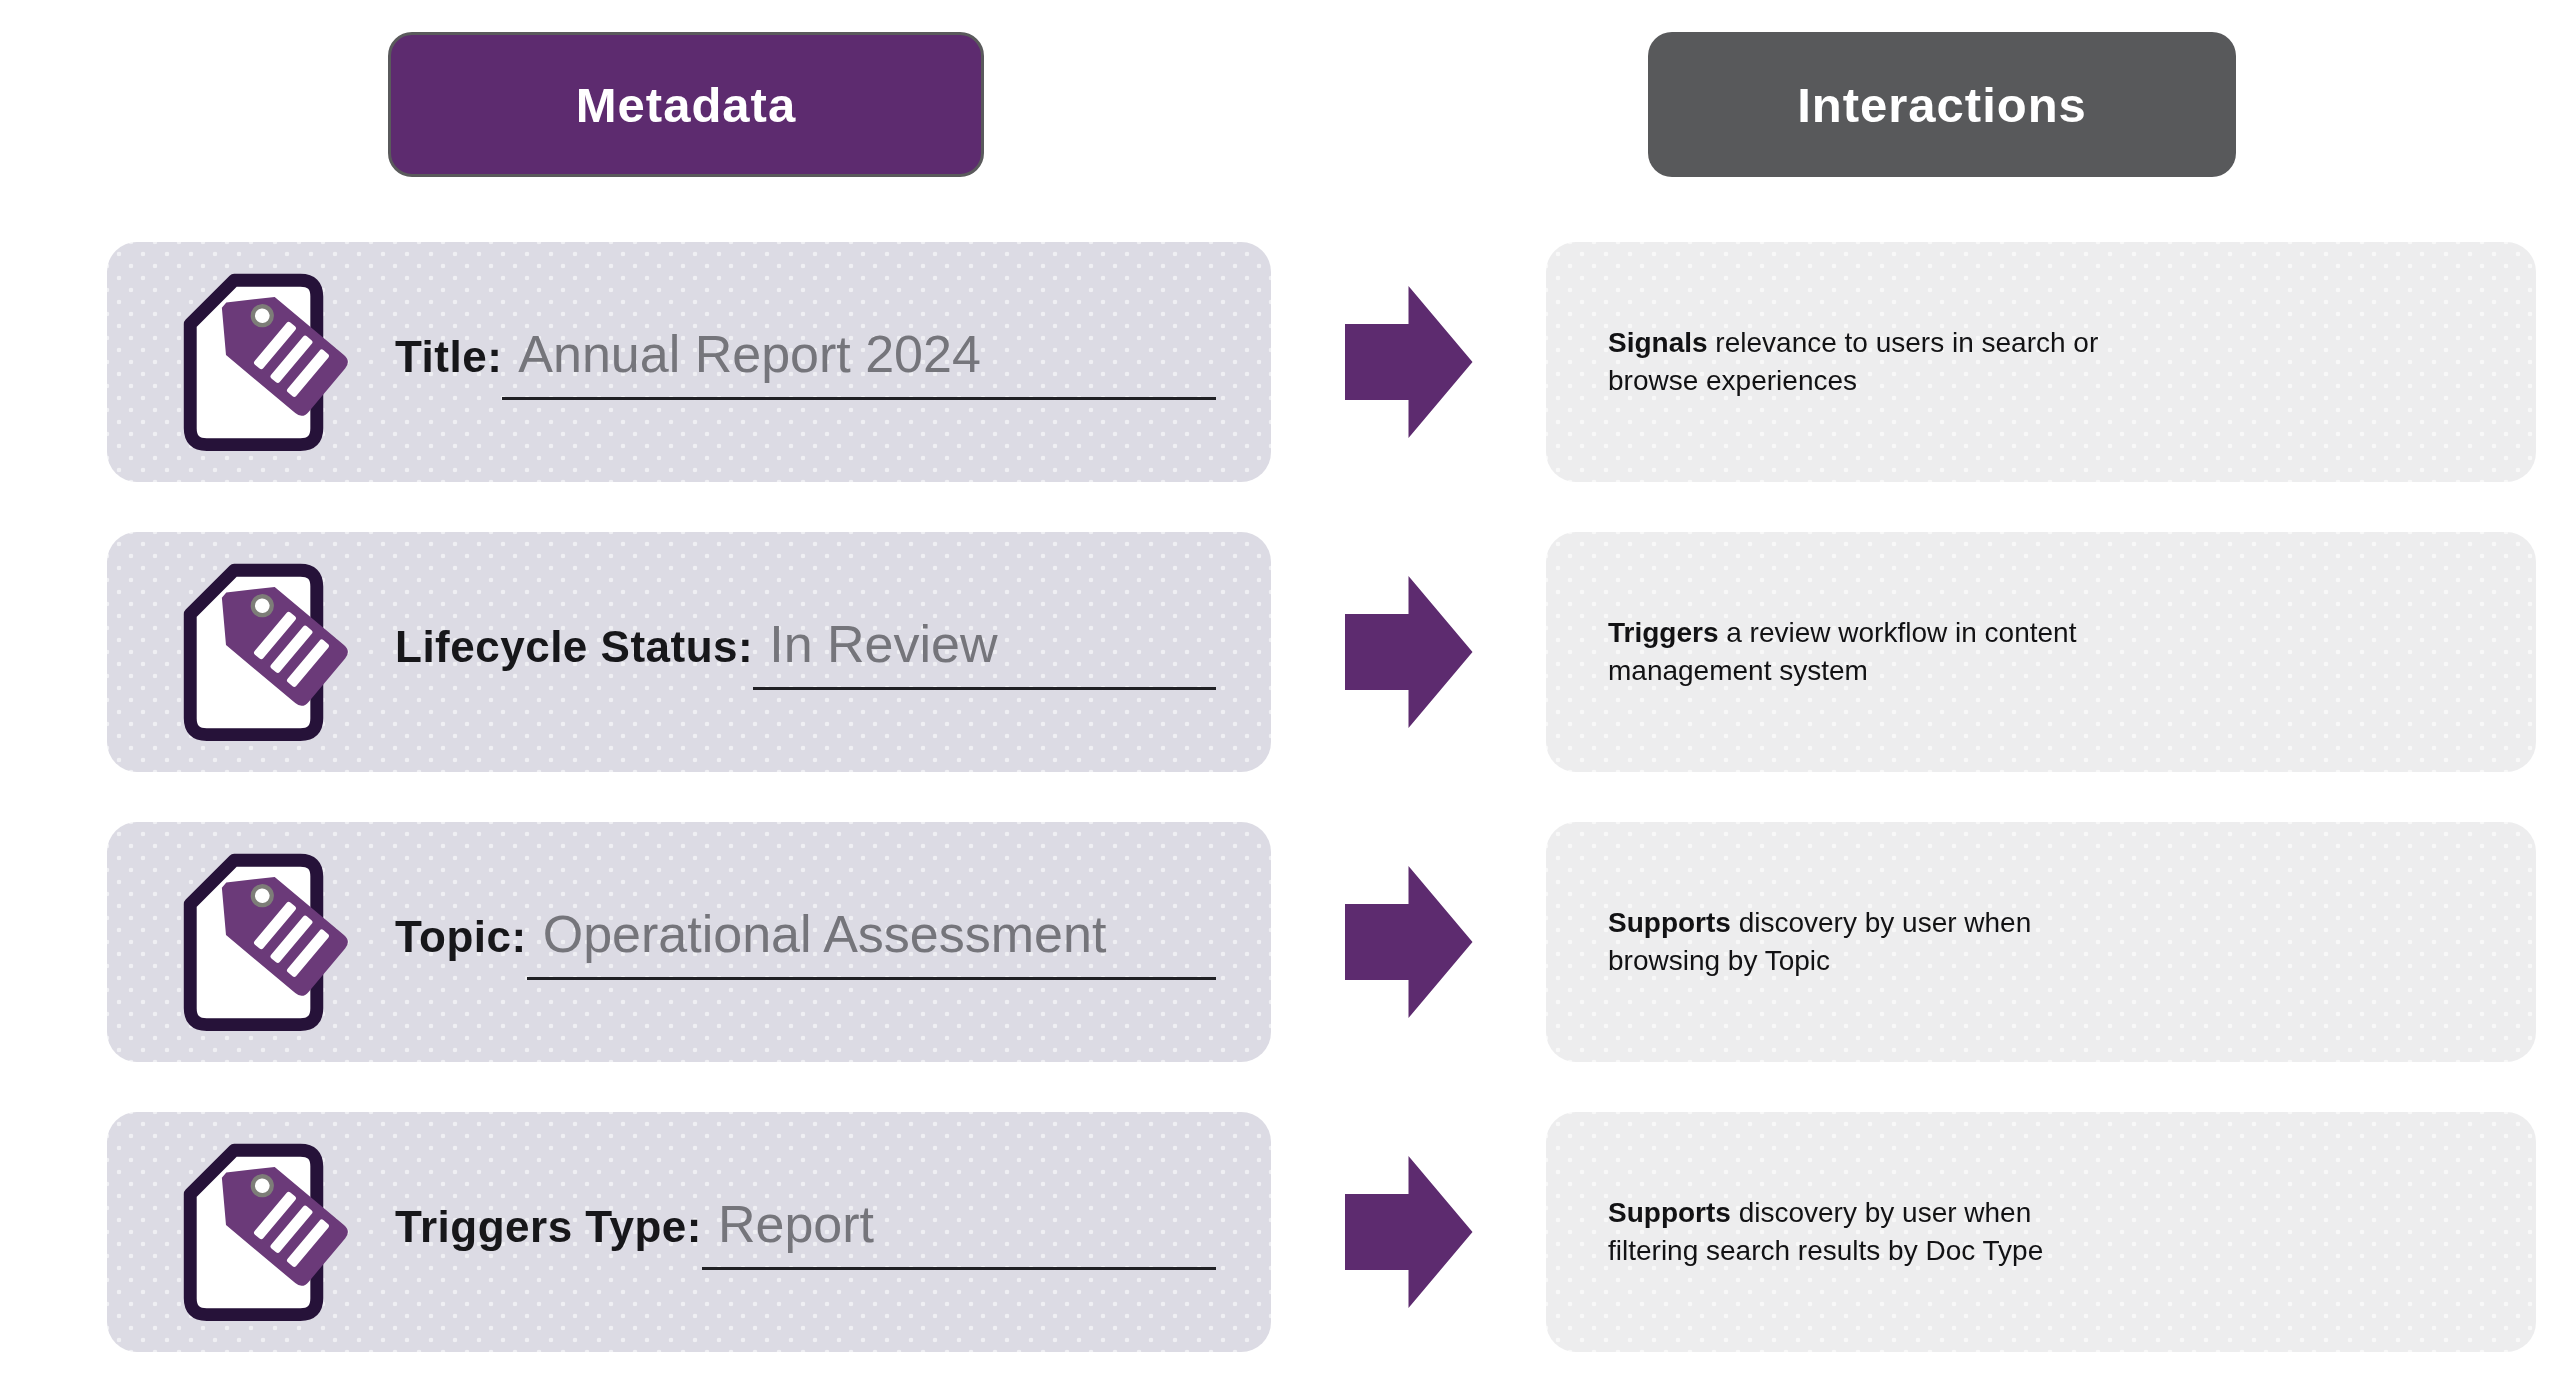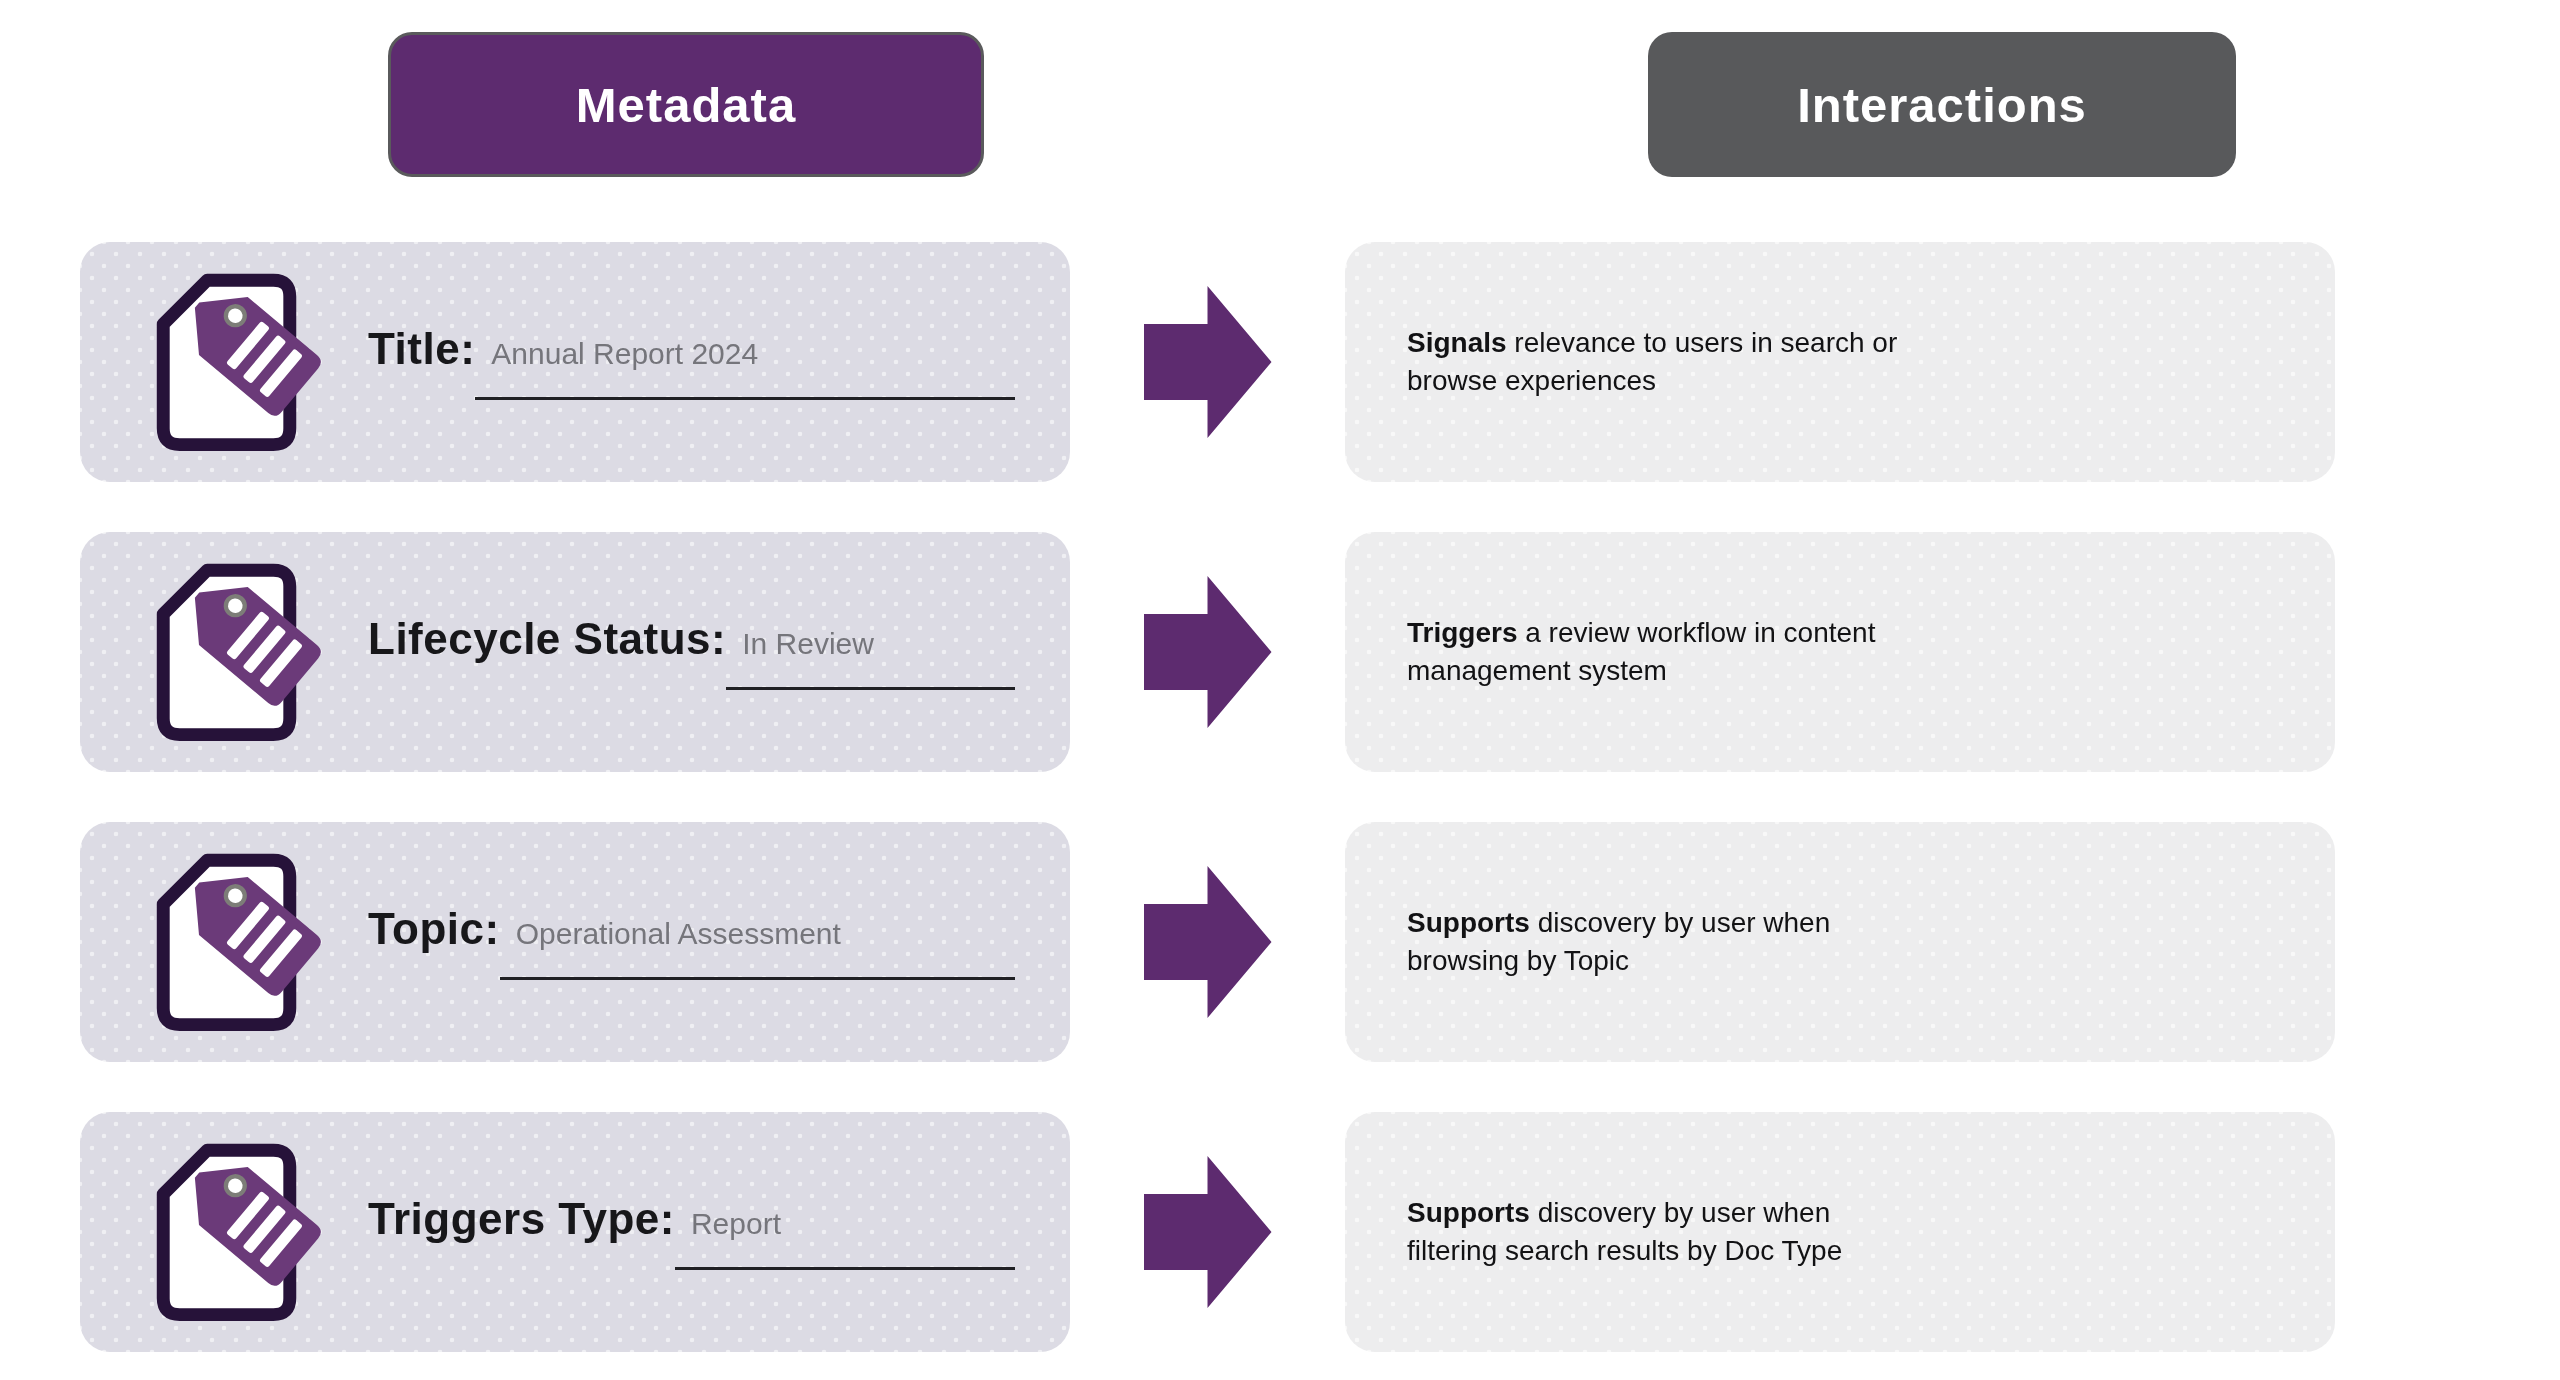--- a/index.html
+++ b/index.html
@@ -34,21 +34,21 @@
     position:absolute;left:0;top:242px;width:2560px;
     display:flex;flex-direction:column;gap:50px;
   }
   .row{
     display:flex;align-items:center;height:240px;
   }
   .card{
     height:240px;border-radius:30px;box-sizing:border-box;
   }
   .card-meta{
-    margin-left:80px;width:990px;
+    margin-left:107px;width:1164px;
     background:#dcdbe4;
     background-image:
       radial-gradient(rgba(255,255,255,.55) 2px, transparent 2.6px),
       radial-gradient(rgba(255,255,255,.55) 2px, transparent 2.6px);
     background-size:24px 24px;
     background-position:0 0,12px 12px;
     display:flex;align-items:center;
   }
   .doc-icon{
     flex-shrink:0;
@@ -59,23 +59,23 @@
     display:flex;align-items:baseline;
     margin:0 55px 0 30px;
   }
   .meta-label{
     white-space:nowrap;
     font-size:44px;font-weight:700;color:#17171a;
     letter-spacing:.5px;
   }
   .meta-value{
     flex:1;
-    font-size:30px;color:#75757b;
+    font-size:52px;color:#75757b;
     border-bottom:3px solid #202024;
-    padding:0 0 26px 16px;
+    padding:0 0 13px 16px;
     white-space:nowrap;overflow:hidden;
   }
   
   .arrow-cell{
     width:275px;height:240px;
     display:flex;align-items:center;justify-content:center;
   }
   .arrow{
     width:128px;height:152px;
     background:#5d2b6f;

